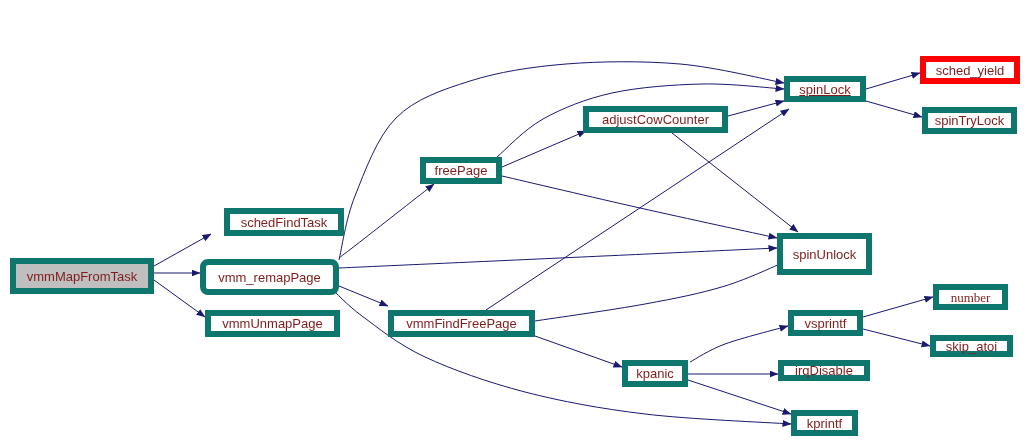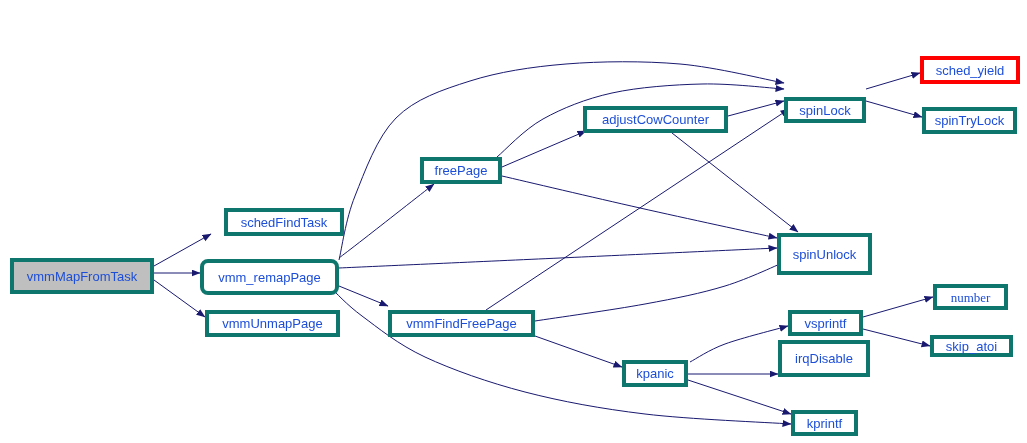--- a/index.html
+++ b/index.html
@@ -8,23 +8,23 @@
     width:1027px;height:443px;
     background:#ffffff;
     font-family:"Liberation Sans", sans-serif;
     overflow:hidden;
   }
   .edge-layer{position:absolute;left:0;top:0;z-index:1;}
   path.edge{fill:none;stroke:#191970;stroke-width:1;}
   .node{
     position:absolute;z-index:2;
     box-sizing:border-box;
-    border:4px solid #0f766e;
+    border:6px solid #0f766e;
     background:#ffffff;
-    color:#1d4ed8;
+    color:#7f1d1d;
     display:flex;align-items:center;justify-content:center;
     font-size:13px;line-height:1;
     white-space:nowrap;
     cursor:pointer;
   }
   .node.focus{background:#bfbfbf;cursor:default;}
   .node.truncated{border-color:#ff0000;}
 </style>
 </head>
 <body>
@@ -60,23 +60,23 @@
       <path class="edge" d="M863,317 L933,297" marker-end="url(#arrow)"></path>
       <path class="edge" d="M863,329 L930,346" marker-end="url(#arrow)"></path>
     </svg>
 <div class="node focus" style="left: 10px; top: 258px; width: 144px; height: 36px;">vmmMapFromTask</div>
     <div class="node normal" style="left: 211px; top: 208px; width: 120px; height: 28px; margin-left: 13px;">schedFindTask</div>
     <div class="node normal" style="left: 200px; top: 259px; width: 139px; height: 36px; border-radius: 8px;">vmm_remapPage</div>
     <div class="node normal" style="left: 205px; top: 310px; width: 135px; height: 27px;">vmmUnmapPage</div>
     <div class="node normal" style="left: 420px; top: 157px; width: 82px; height: 27px;">freePage</div>
     <div class="node normal" style="left: 583px; top: 106px; width: 145px; height: 27px;">adjustCowCounter</div>
     <div class="node normal" style="left: 388px; top: 310px; width: 147px; height: 27px;">vmmFindFreePage</div>
-    <div class="node normal" style="left: 784px; top: 97px; width: 82px; height: 26px;">spinLock</div>
+    <div class="node normal" style="left: 784px; top: 76px; width: 82px; height: 26px; text-decoration: underline;">spinLock</div>
     <div class="node normal" style="left: 777px; top: 233px; width: 95px; height: 42px;">spinUnlock</div>
     <div class="node truncated" style="left: 920px; top: 56px; width: 100px; height: 28px;">sched_yield</div>
     <div class="node normal" style="left: 922px; top: 107px; width: 95px; height: 27px;">spinTryLock</div>
     <div class="node normal" style="left: 788px; top: 310px; width: 75px; height: 26px;">vsprintf</div>
     <div class="node normal" style="left: 933px; top: 284px; width: 75px; height: 26px; font-family: Liberation Serif, serif;">number</div>
     <div class="node normal" style="left: 930px; top: 335px; width: 83px; height: 22px;">skip_atoi</div>
-    <div class="node normal" style="left: 778px; top: 340px; width: 92px; height: 37px;">irqDisable</div>
+    <div class="node normal" style="left: 778px; top: 360px; width: 92px; height: 21px;">irqDisable</div>
     <div class="node normal" style="left: 622px; top: 360px; width: 66px; height: 27px;">kpanic</div>
     <div class="node normal" style="left: 791px; top: 410px; width: 67px; height: 26px;">kprintf</div>
   </div>
 
 </body></html>

